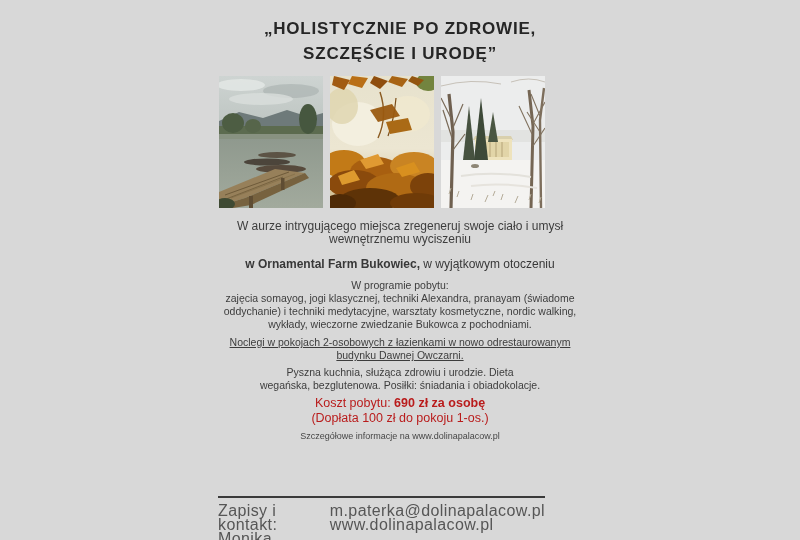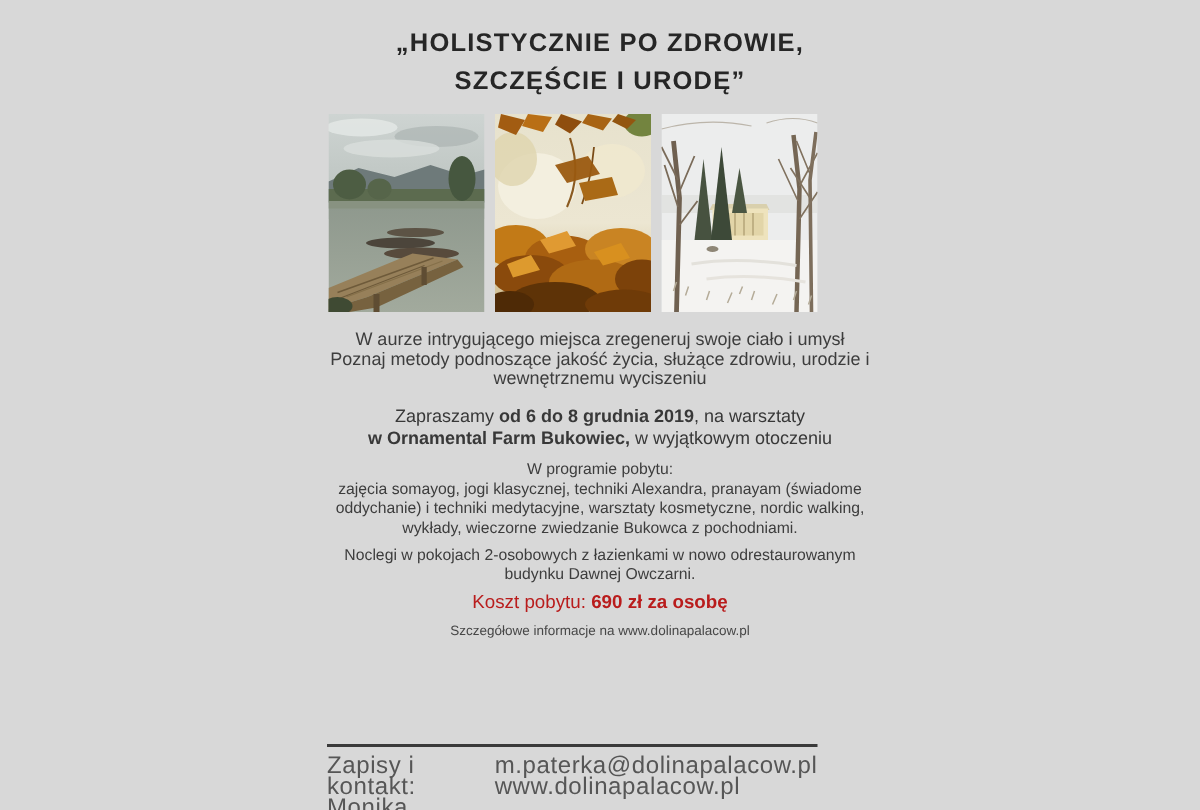--- a/index.html
+++ b/index.html
@@ -23,21 +23,21 @@
     margin-top:10px;height:132px;
     display:flex;gap:7px;justify-content:flex-start;
     padding-left:219px;width:581px;
   }
   .photo{width:104px;height:132px;display:block;flex:0 0 auto;}
 
   .intro{margin-top:12px;font-size:12px;line-height:13px;}
   .invite{margin-top:11px;font-size:12px;line-height:15px;color:#383838;}
   .program{margin-top:7px;font-size:10.5px;line-height:13px;}
   .program .heading{font-weight:normal;}
-  .lodging{margin-top:5px;font-size:10.5px;line-height:13px;}
+  .lodging{margin-top:5px;font-size:10.5px;line-height:13px;text-decoration:underline;}
   .food{margin-top:4px;font-size:10.5px;line-height:13px;}
   .price{margin-top:4px;font-size:12.5px;line-height:14.5px;color:#b91c1c;}
   .smallinfo{margin-top:6px;font-size:9px;line-height:10px;color:#474747;}
 
   .footer-rule{
     position:absolute;left:218px;top:496px;width:327px;height:2px;
     background:#3a3a3a;
   }
   .footer-cols{
     position:absolute;left:218px;top:504px;width:327px;
@@ -153,44 +153,47 @@
       <path d="M20 100 Q52 95 90 101" stroke="#e3e1db" stroke-width="2" fill="none"></path>
       <path d="M30 110 Q60 106 96 112" stroke="#e6e3dd" stroke-width="2" fill="none"></path>
       <path d="M8 118 l2 -6 M16 121 l2 -6 M30 124 l2 -6 M44 126 l3 -7 M60 124 l2 -6 M74 127 l3 -7 M88 124 l2 -6 M98 127 l2 -6 M52 120 l2 -5" stroke="#b4ab98" stroke-width="1" fill="none"></path>
       <ellipse cx="34" cy="90" rx="4" ry="2" fill="#8e8676"></ellipse>
     </svg>
 
   </div>
 
   <div class="intro">
     <span class="line">W aurze intrygującego miejsca zregeneruj swoje ciało i umysł</span>
-    <span class="line">Poznaj metody podnoszące jakość życia, służące zdrowiu, urodzie i</span>
     <span class="line">wewnętrznemu wyciszeniu</span>
   </div>
 
   <div class="invite">
-    <span class="line"><span>Zapraszamy </span><b>od 6 do 8 grudnia 2019</b><span>, na warsztaty</span></span>
     <span class="line"><b>w Ornamental Farm Bukowiec,</b><span> w wyjątkowym otoczeniu</span></span>
   </div>
 
   <div class="program">
     <span class="line heading">W programie pobytu:</span>
     <span class="line">zajęcia somayog, jogi klasycznej, techniki Alexandra, pranayam (świadome</span>
     <span class="line">oddychanie) i techniki medytacyjne, warsztaty kosmetyczne, nordic walking,</span>
     <span class="line">wykłady, wieczorne zwiedzanie Bukowca z pochodniami.</span>
   </div>
 
   <div class="lodging">
     <span class="line">Noclegi w pokojach 2-osobowych z łazienkami w nowo odrestaurowanym</span>
     <span class="line">budynku Dawnej Owczarni.</span>
   </div>
 
+  <div class="food">
+    <span class="line">Pyszna kuchnia, służąca zdrowiu i urodzie. Dieta</span>
+    <span class="line">wegańska, bezglutenowa. Posiłki: śniadania i obiadokolacje.</span>
+  </div>
 
   <div class="price">
     <span class="line"><span>Koszt pobytu: </span><b>690 zł za osobę</b></span>
+    <span class="line">(Dopłata 100 zł do pokoju 1-os.)</span>
   </div>
 
   <div class="smallinfo">Szczegółowe informacje na www.dolinapalacow.pl</div>
 
 </div>
 
 <div class="footer-rule"></div>
 
 <div class="footer-cols">
   <div class="left">

